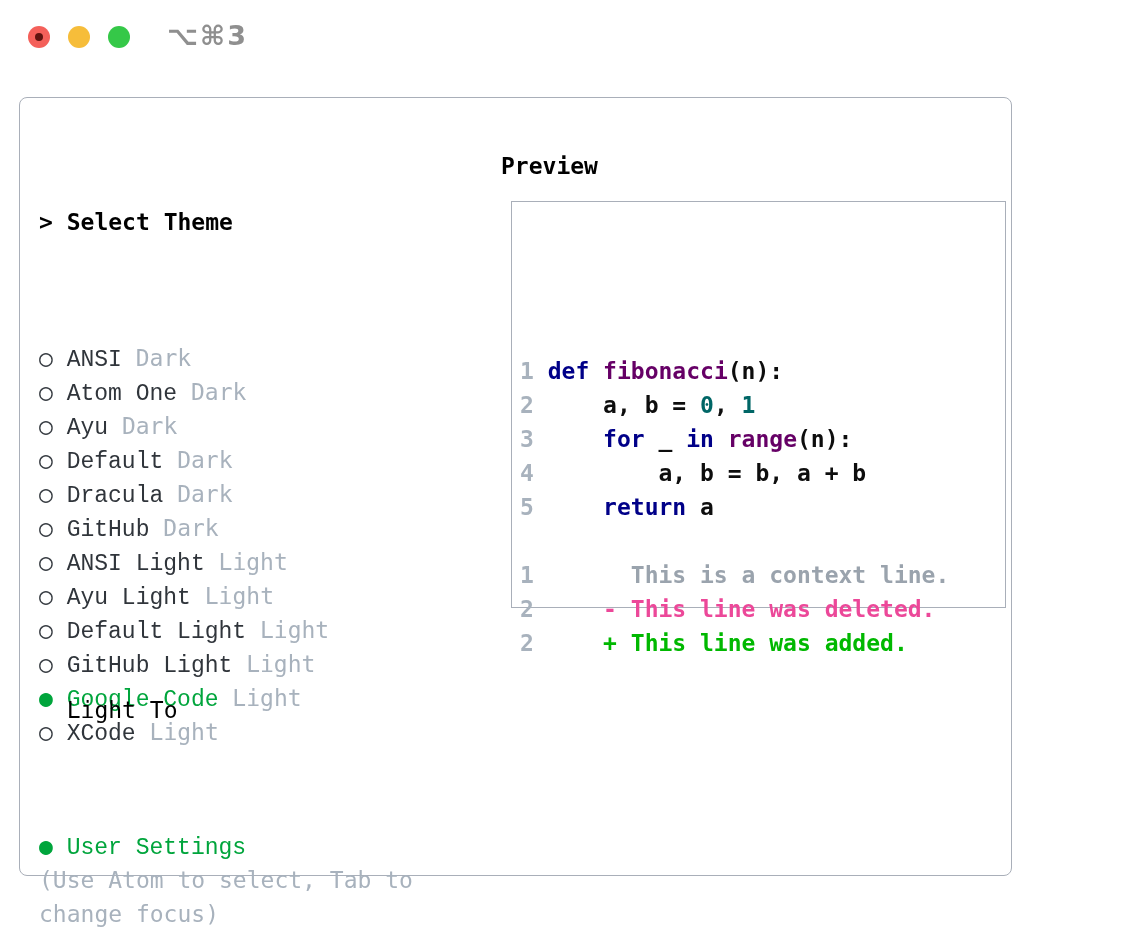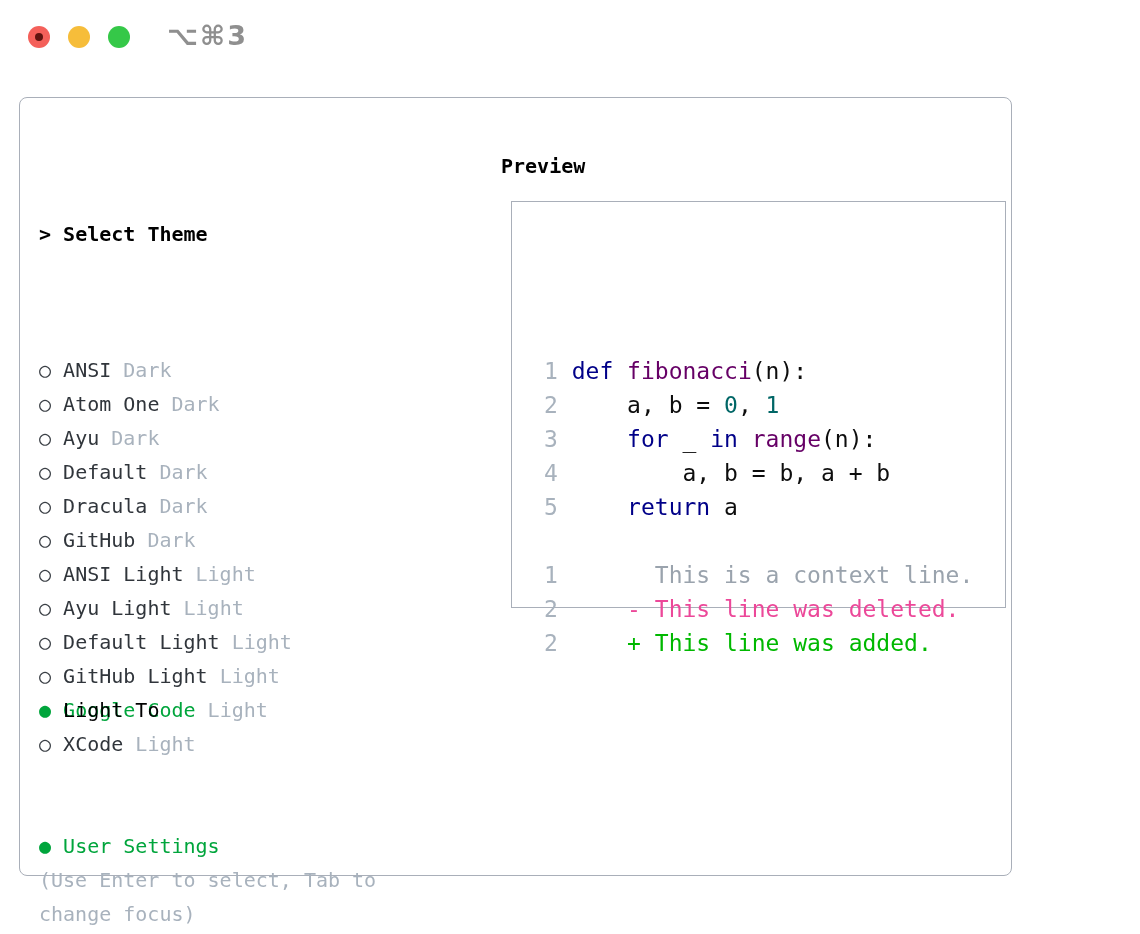--- a/index.html
+++ b/index.html
@@ -23,43 +23,43 @@
     position:absolute;left:167px;top:20px;
     font-family:"DejaVu Sans","Liberation Sans",sans-serif;
     font-weight:bold;font-size:27px;color:#8f8f8f;letter-spacing:2px;
   }
   
   .panel{
     position:absolute;left:19px;top:97px;width:991px;height:777px;
     border:1.5px solid #a9afb9;border-radius:8px;background:#fff;
   }
   .col{
-    position:absolute;white-space:pre;font-size:20px;line-height:34px;
+    position:absolute;white-space:pre;font-size:23px;line-height:34px;
     color:#30353b;
   }
   .row{height:34px;}
-  #theme-list{left:19px;top:51px;}
+  #theme-list{left:19px;top:39px;}
   #apply-list{left:19px;top:527px;}
   #help{left:19px;top:663px;color:#a8b2bd;}
   #preview-title{left:481px;top:51px;font-weight:bold;color:#000;}
   .hdr{font-weight:bold;color:#000;}
   .mk{color:#3a3f45;}
   .mk.sel{color:#00a53c;}
-  .nm{color:#30353b;}
+  .nm{color:#30353b;font-family:Liberation Mono, monospace;}
   .nm.sel{color:#00a53c;text-align:center;}
   .vr{color:#a8b2bd;}
   .plain-hdr{color:#000;}
   
   .preview-box{
     position:absolute;left:491px;top:103px;width:493px;height:405px;
     border:1.5px solid #a9afb9;background:#fff;
   }
   #code{
-    position:absolute;left:32px;top:50px;white-space:pre;
-    font-size:23px;line-height:34px;
+    position:absolute;left:8px;top:50px;white-space:pre;
+    font-size:23px;line-height:34px;font-weight:bold;
   }
   .code-row{min-height:34px;}
   .num{color:#a8b2bd;}
   .kwd{color:#000088;}
   .typ{color:#660066;}
   .lit{color:#006666;}
   .pln{color:#0d0d0d;}
   .ctx{color:#9aa3ad;}
   .del{color:#ec4899;}
   .add{color:#00b800;}
@@ -83,21 +83,21 @@
       
     <div class="row"><span class="mk">○</span><span class="nm"> ANSI</span><span class="vr"> Dark</span></div><div class="row"><span class="mk">○</span><span class="nm"> Atom One</span><span class="vr"> Dark</span></div><div class="row"><span class="mk">○</span><span class="nm"> Ayu</span><span class="vr"> Dark</span></div><div class="row"><span class="mk">○</span><span class="nm"> Default</span><span class="vr"> Dark</span></div><div class="row"><span class="mk">○</span><span class="nm"> Dracula</span><span class="vr"> Dark</span></div><div class="row"><span class="mk">○</span><span class="nm"> GitHub</span><span class="vr"> Dark</span></div><div class="row"><span class="mk">○</span><span class="nm"> ANSI Light</span><span class="vr"> Light</span></div><div class="row"><span class="mk">○</span><span class="nm"> Ayu Light</span><span class="vr"> Light</span></div><div class="row"><span class="mk">○</span><span class="nm"> Default Light</span><span class="vr"> Light</span></div><div class="row"><span class="mk">○</span><span class="nm"> GitHub Light</span><span class="vr"> Light</span></div><div class="row"><span class="mk sel">●</span><span class="nm sel"> Google Code</span><span class="vr"> Light</span></div><div class="row"><span class="mk">○</span><span class="nm"> XCode</span><span class="vr"> Light</span></div></div>
 
     <div class="col" id="apply-list">
       <div class="row plain-hdr"><span>  </span><span>Light To</span></div>
       
     <div class="row"><span class="mk sel">●</span><span class="nm sel"> User Settings</span></div></div>
 
     <div class="col" id="help">
       
-    <div class="row">(Use Enter to select, Tab to</div><div class="row">change focus)</div></div>
+    <div class="row">(Use Atom to select, Tab to</div><div class="row">change focus)</div></div>
 
     <div class="col hdr" id="preview-title">Preview</div>
 
     <div class="preview-box">
       <div id="code">
         
       <div class="code-row"><span class="num">1 </span><span class="kwd">def</span><span class="pln"> </span><span class="typ">fibonacci</span><span class="pln">(n):</span></div><div class="code-row"><span class="num">2 </span><span class="pln">    a, b = </span><span class="lit">0</span><span class="pln">, </span><span class="lit">1</span></div><div class="code-row"><span class="num">3 </span><span class="pln">    </span><span class="kwd">for</span><span class="pln"> _ </span><span class="kwd">in</span><span class="pln"> </span><span class="typ">range</span><span class="pln">(n):</span></div><div class="code-row"><span class="num">4 </span><span class="pln">        a, b = b, a + b</span></div><div class="code-row"><span class="num">5 </span><span class="pln">    </span><span class="kwd">return</span><span class="pln"> a</span></div><div class="code-row"></div><div class="code-row"><span class="num">1 </span><span class="ctx">      This is a context line.</span></div><div class="code-row"><span class="num">2 </span><span class="del">    - This line was deleted.</span></div><div class="code-row"><span class="num">2 </span><span class="add">    + This line was added.</span></div></div>
     </div>
 
   </div>

